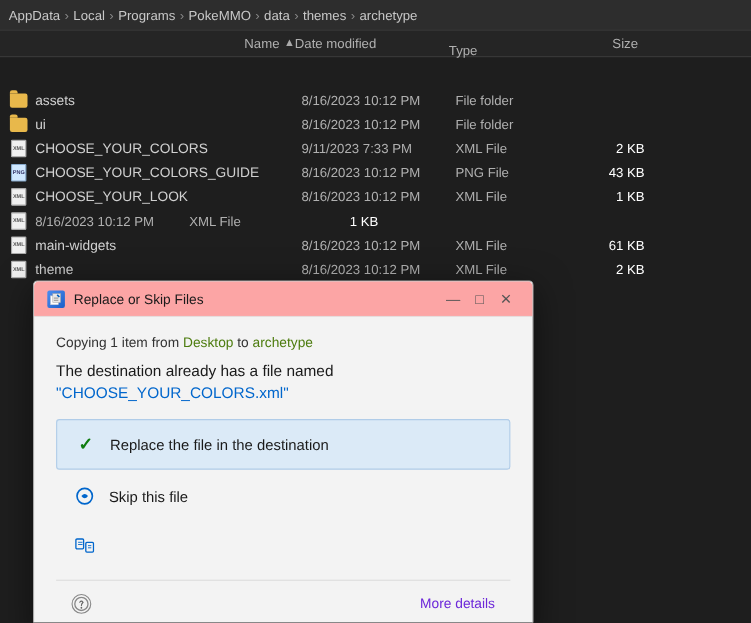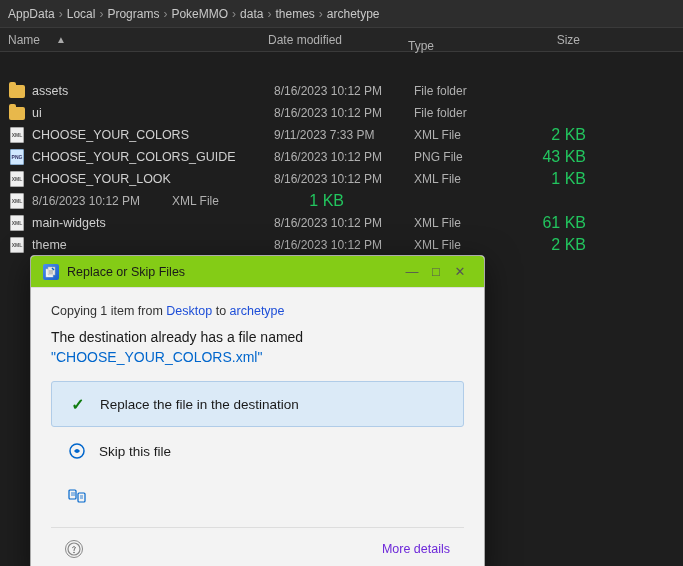--- a/index.html
+++ b/index.html
@@ -44,21 +44,21 @@
     .col-headers {
       display: flex;
       align-items: center;
       height: 24px;
       background: #252525;
       border-bottom: 1px solid #3a3a3a;
       padding: 0 8px;
       font-size: 12px;
       color: #b0b0b0;
     }
-    .col-name { width: 260px; display: flex; align-items: center; gap: 16px; }
+    .col-name { width: 260px; display: flex; align-items: center; gap: 4px; justify-content: flex-end; }
     .col-modified { width: 140px; }
     .col-type { width: 100px; margin-top: 12px; }
     .col-size { width: 80px; text-align: right; padding-right: 8px; }
     .sort-arrow { font-size: 10px; color: #aaa; }
 
     
     .file-list {
       padding: 2px 0;
       margin-top: 26px;
     }
@@ -109,42 +109,42 @@
       background: #d0e8ff;
       border: 1px solid #88aacc;
       border-radius: 1px;
       font-size: 5px; color: #336;
       display: flex; align-items: center; justify-content: center;
       font-weight: bold;
     }
     .file-name { width: 242px; overflow: hidden; white-space: nowrap; }
     .file-modified { width: 140px; color: #b0b0b0; font-size: 12px; }
     .file-type { width: 100px; color: #b0b0b0; font-size: 12px; }
-    .file-size { width: 80px; text-align: right; padding-right: 8px; color: #22c55e; font-size: 16px; }
+    .file-size { width: 80px; text-align: right; padding-right: 8px; color: #ffffff; font-size: 12px; }
 
     
     .dialog-overlay {
       position: absolute;
       top: 255px;
       left: 30px;
       width: 455px;
       background: #f3f3f3;
       border: 1px solid #aaa;
       border-radius: 4px;
       box-shadow: 0 8px 32px rgba(0,0,0,0.5);
       color: #1a1a1a;
       font-family: 'Segoe UI', Arial, sans-serif;
     }
 
     
     .dialog-titlebar {
       display: flex;
       align-items: center;
       height: 32px;
-      background: #84cc16;
+      background: #fca5a5;
       border-bottom: 1px solid #ddd;
       padding: 0 12px;
       border-radius: 4px 4px 0 0;
     }
     .dialog-icon {
       width: 16px; height: 16px;
       margin-right: 8px;
       background: linear-gradient(135deg, #4d8ef0 0%, #1a5fc8 100%);
       border-radius: 2px;
       display: flex; align-items: center; justify-content: center;
@@ -168,21 +168,21 @@
 
     
     .dialog-body {
       padding: 16px 20px 12px 20px;
     }
     .dialog-copying-line {
       font-size: 12.5px;
       color: #333;
       margin-bottom: 10px;
     }
-    .dialog-copying-line a { color: #1d4ed8; text-decoration: none; }
+    .dialog-copying-line a { color: #4d7c0f; text-decoration: none; }
     .dialog-message {
       font-size: 14px;
       color: #1a1a1a;
       margin-bottom: 4px;
       line-height: 1.4;
     }
     .dialog-filename {
       color: #0066cc;
       font-size: 14px;
     }

